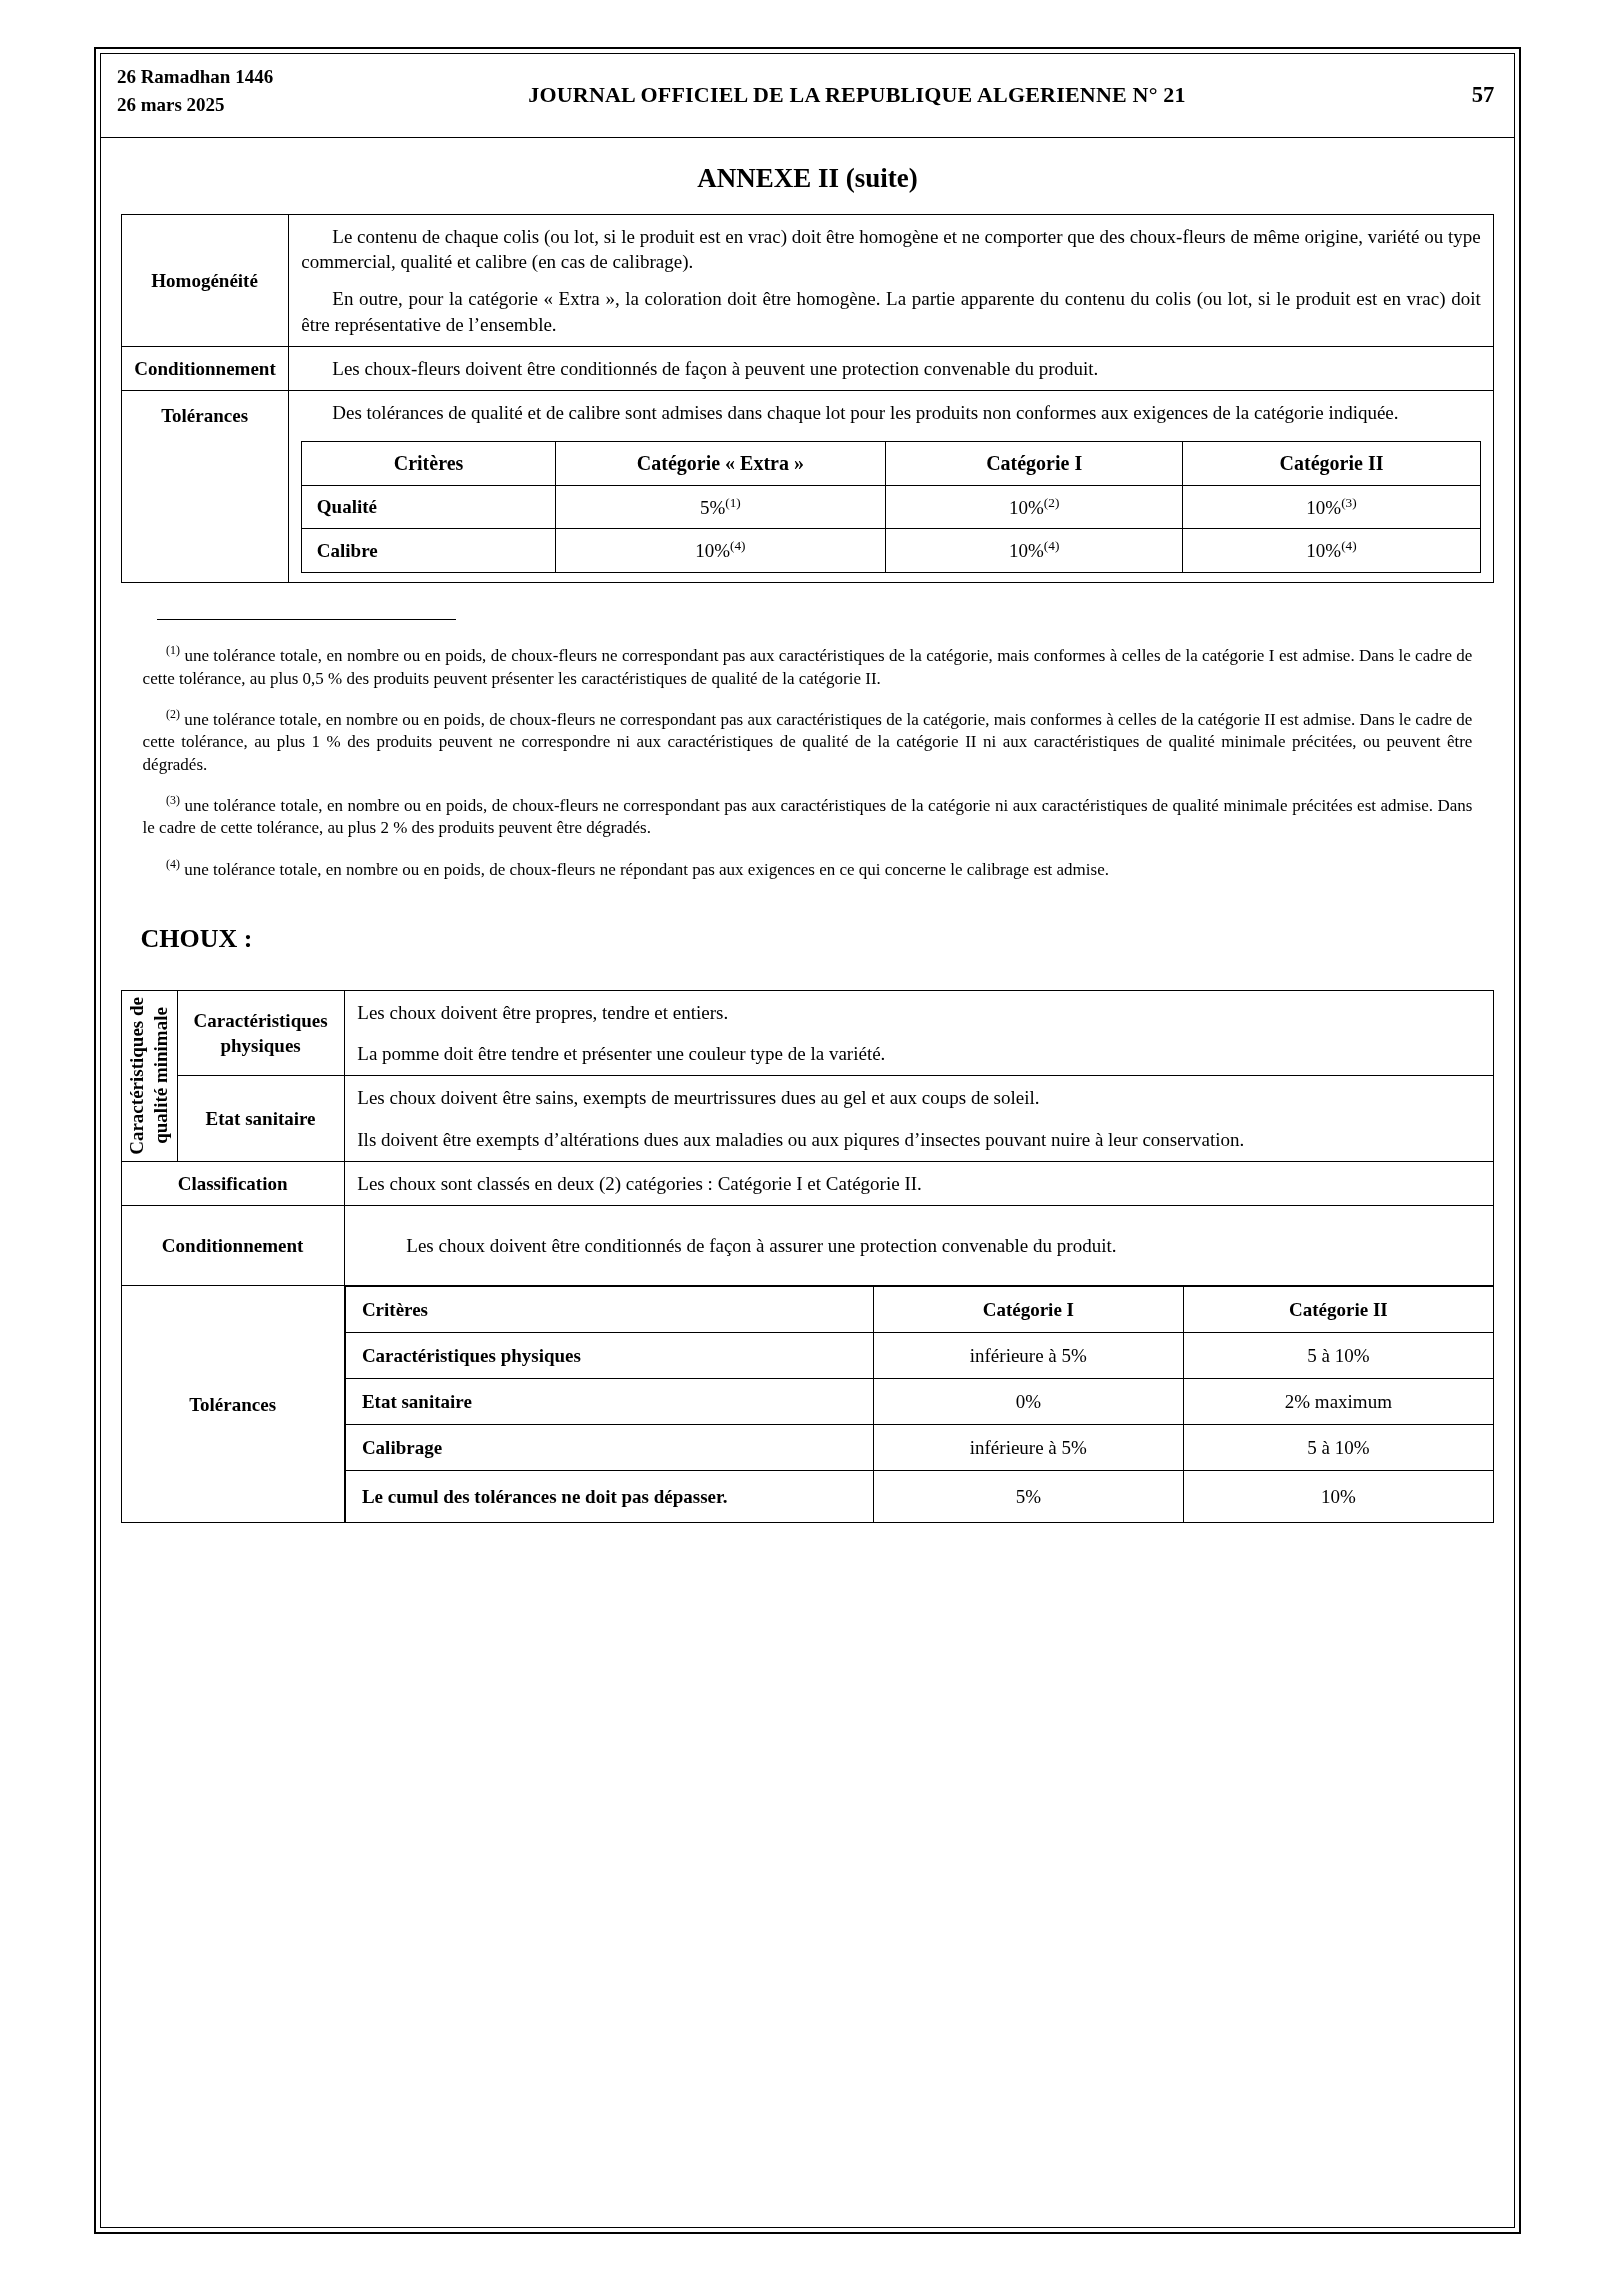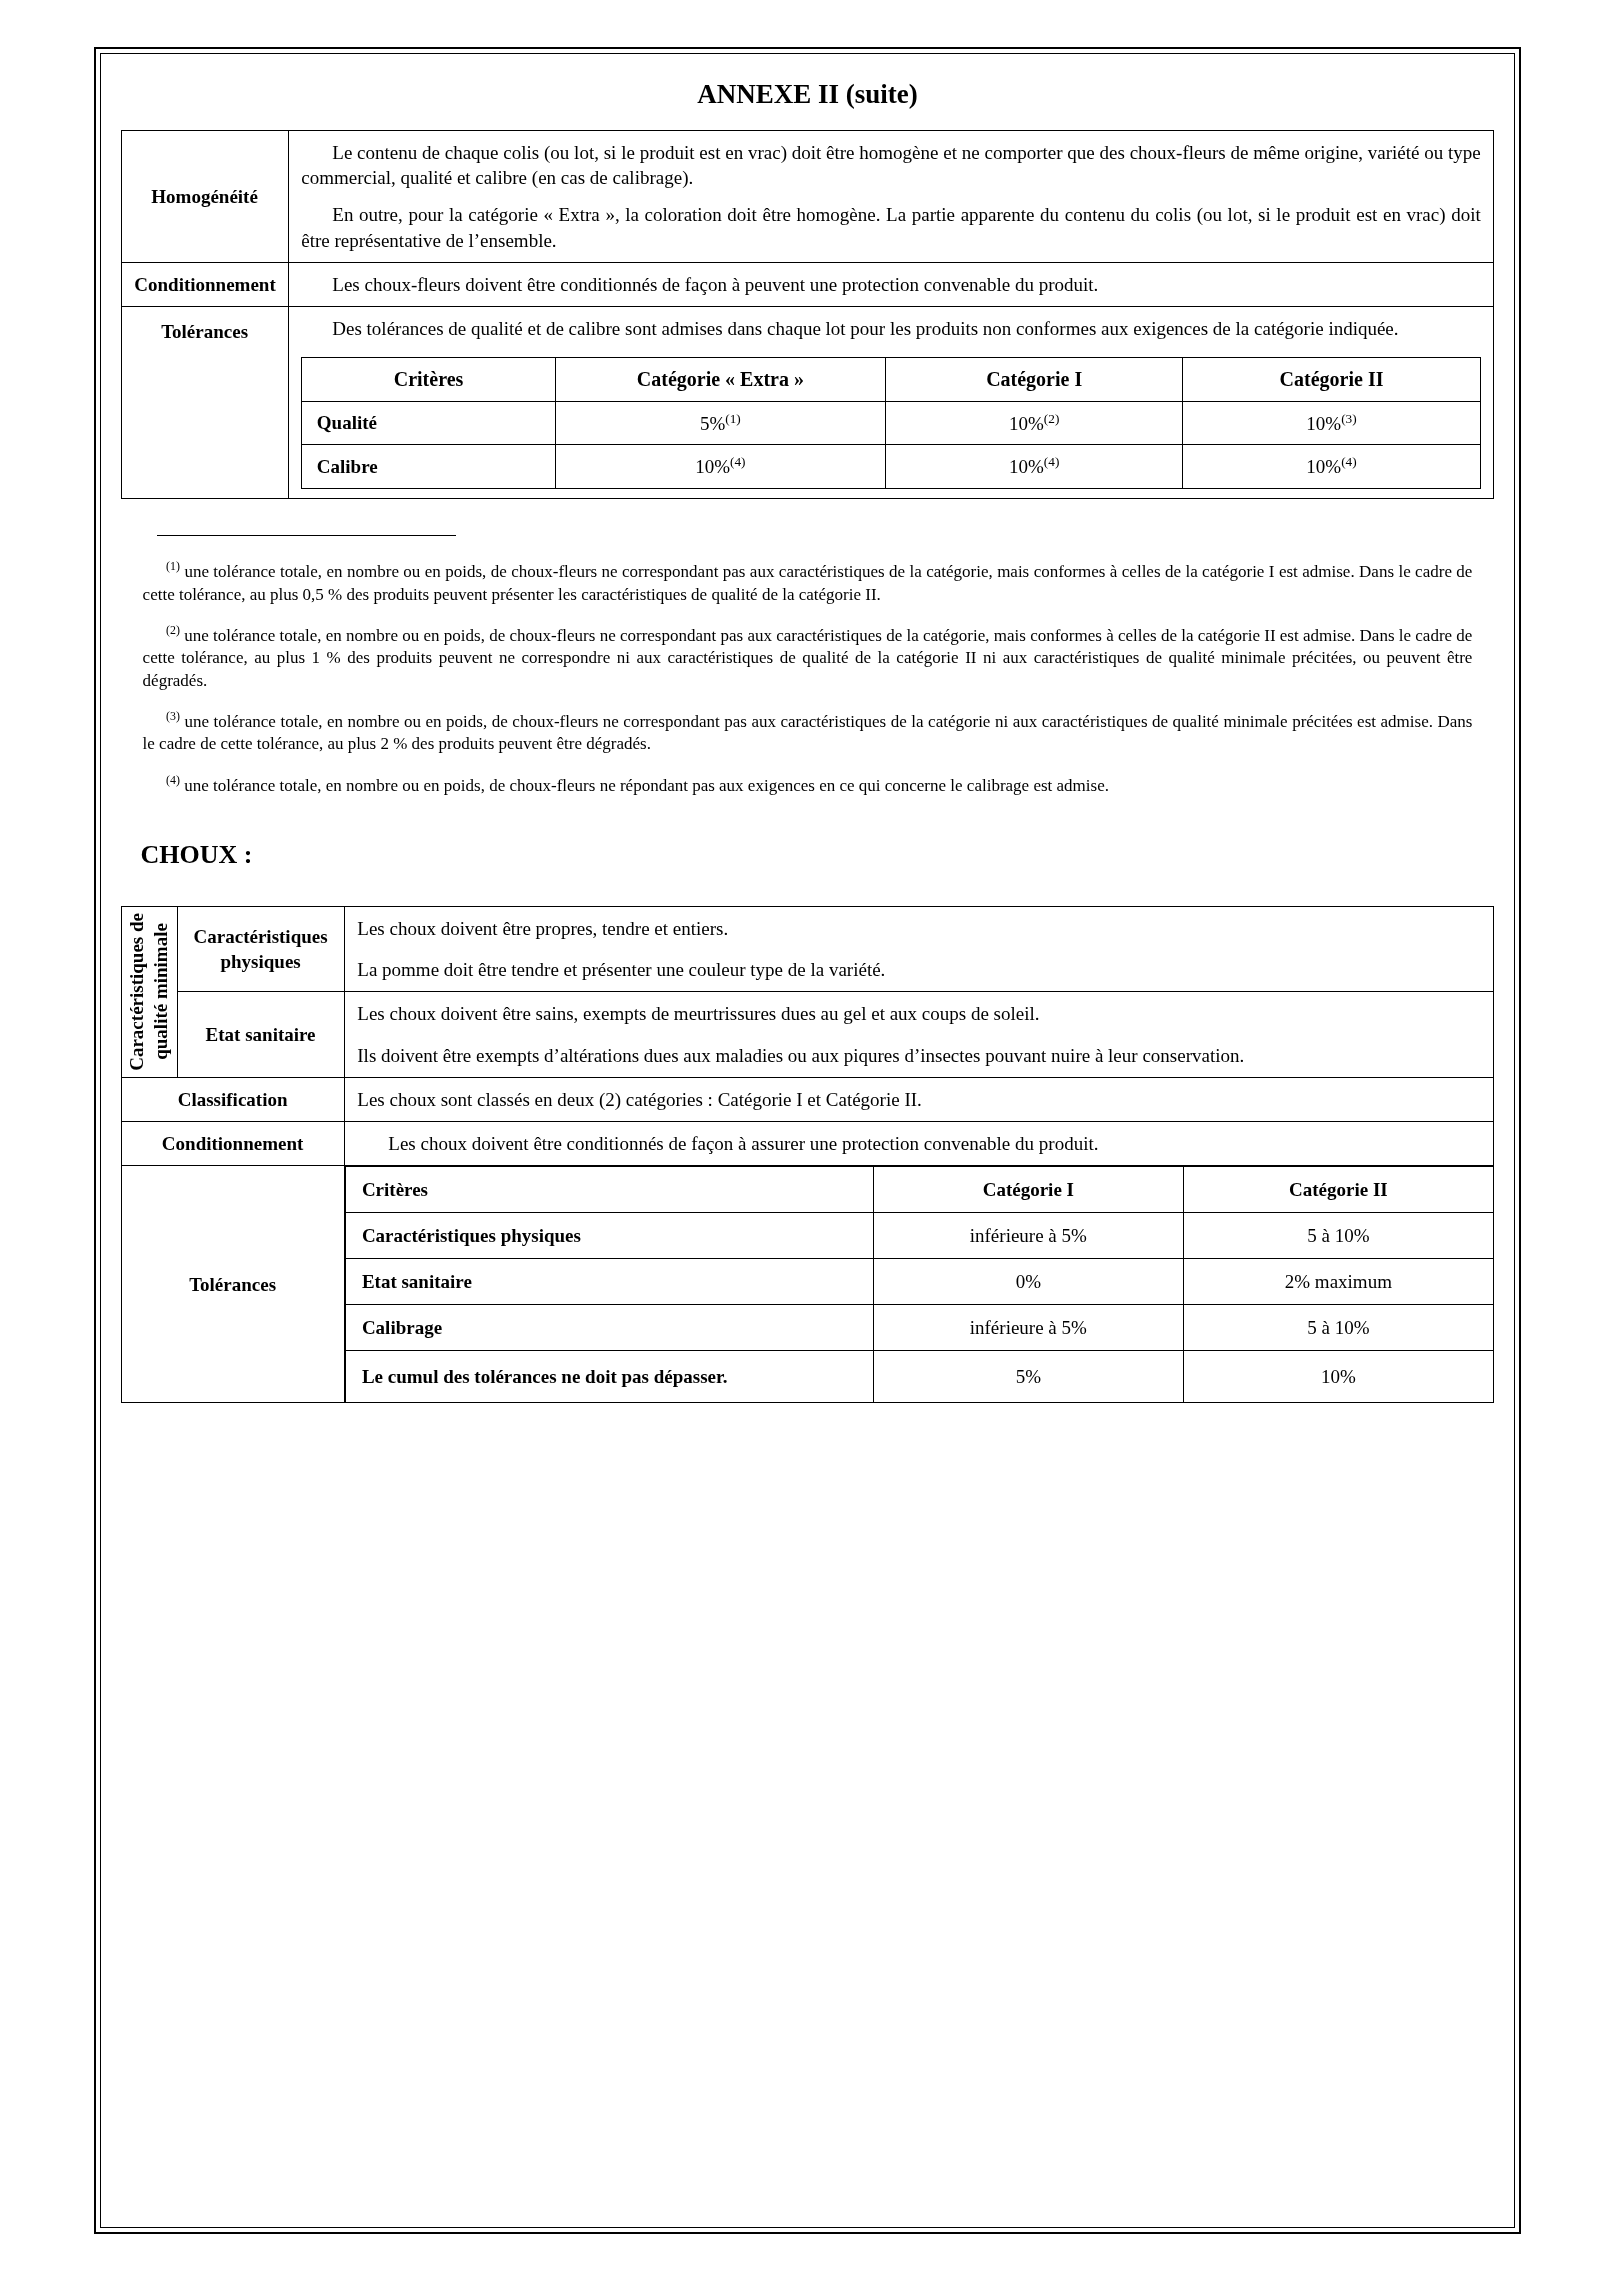--- a/index.html
+++ b/index.html
@@ -192,20 +192,28 @@
   .nopad { padding: 0 !important; border: 0 !important; }
   .choux-body p { margin: 0 0 16.3px 0; }
   .choux-body p:last-child { margin-bottom: 0; }
 </style>
 </head>
 <body>
 
 <div class="page">
  <div class="page-inner">
 
+  <div class="header">
+    <div class="header-left">
+      <div>26 Ramadhan 1446</div>
+      <div>26 mars 2025</div>
+    </div>
+    <div class="header-center">JOURNAL OFFICIEL DE LA REPUBLIQUE ALGERIENNE N° 21</div>
+    <div class="header-right">57</div>
+  </div>
 
   <div class="content">
 
     <div class="annexe-title">ANNEXE II (suite)</div>
 
     <table class="grid">
       <colgroup>
         <col style="width:167px">
         <col>
       </colgroup>
@@ -300,21 +308,21 @@
           </tr>
           <tr>
             <td class="lbl" colspan="2">Classification</td>
             <td>
               <p style="margin:0">Les choux sont classés en deux (2) catégories : Catégorie I et Catégorie II.</p>
             </td>
           </tr>
           <tr>
             <td class="lbl" colspan="2">Conditionnement</td>
             <td class="just">
-              <p class="indent" style="margin:0">Les choux   doivent être conditionnés de façon à assurer une protection convenable du produit.</p>
+              <p class="indent" style="margin:18px">Les choux   doivent être conditionnés de façon à assurer une protection convenable du produit.</p>
             </td>
           </tr>
           <tr>
             <td class="lbl" colspan="2">Tolérances</td>
             <td class="nopad">
               <table class="inner2">
                 <colgroup>
                   <col style="width:46%">
                   <col style="width:27%">
                   <col style="width:27%">

